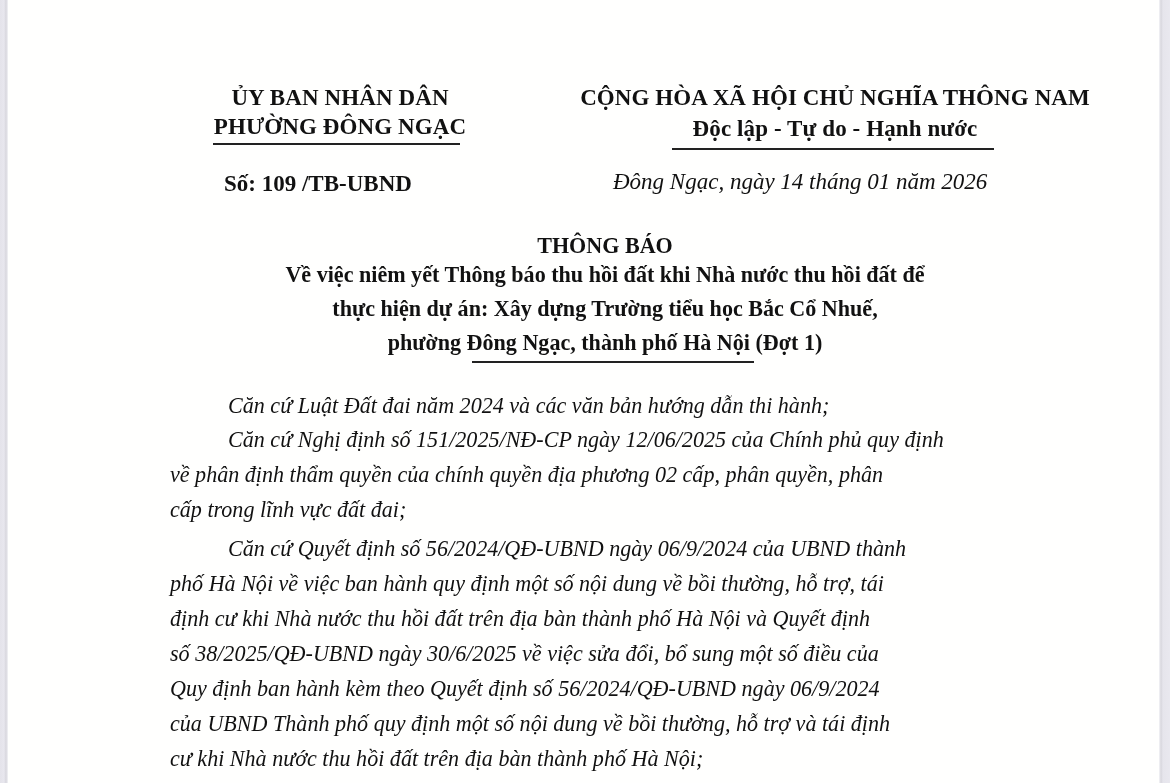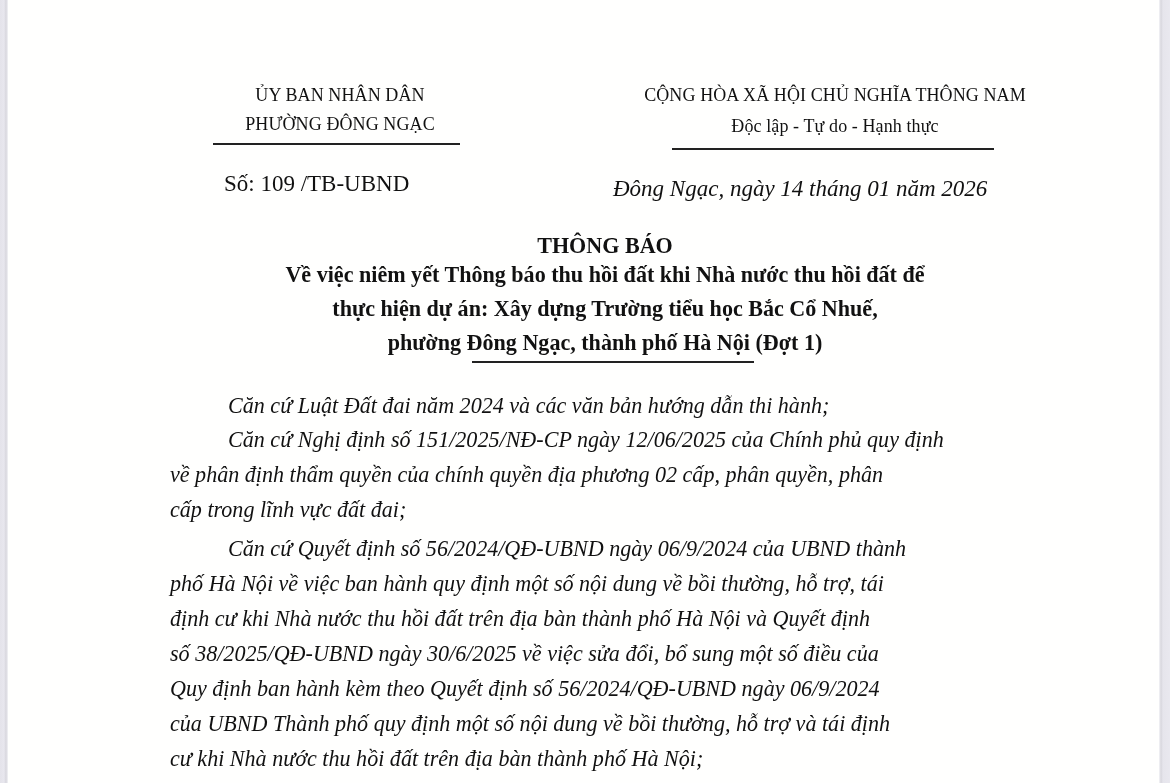--- a/index.html
+++ b/index.html
@@ -22,22 +22,22 @@
     .edge-right {
       position: absolute; right: 0; top: 0; width: 11px; height: 783px;
       background: linear-gradient(to right, #f4f4f7 0px, #d8d7de 2px, #e6e5ec 4px, #e9e8ef 11px);
     }
     .page {
       position: absolute; left: 8px; top: 0; width: 1151px; height: 783px;
       background: #fffffe;
     }
     .abs { position: absolute; white-space: nowrap; }
     .hdr-bold {
-      font-weight: normal;
-      font-size: 18px;
+      font-weight: bold;
+      font-size: 23px;
       letter-spacing: 0.1px;
     }
     .center-block { text-align: center; }
     .rule {
       position: absolute; height: 1.5px; background: #222;
     }
     .docno { font-size: 23px; }
     .docdate { font-size: 23px; font-style: italic; }
     .title-main {
       font-weight: bold; font-size: 24px;
@@ -58,26 +58,26 @@
 <body>
 
 <div class="edge-left"></div>
 <div class="edge-right"></div>
 
 <div class="page"></div>
 
 <div class="abs hdr-bold center-block" style="left:190px; top:85px; width:300px;">ỦY BAN NHÂN DÂN</div>
 <div class="abs hdr-bold center-block" style="left:190px; top:114px; width:300px;">PHƯỜNG ĐÔNG NGẠC</div>
 <div class="rule" style="left:213px; top:143px; width:247px;"></div>
-<div class="abs docno" style="left:224px; top:171px;">Số: 109   /TB-UBND</div>
+<div class="abs docno" style="left:224px; top:171px;font-weight:bold;">Số: 109   /TB-UBND</div>
 
 <div class="abs hdr-bold center-block" style="left:560px; top:85px; width:550px;">CỘNG HÒA XÃ HỘI CHỦ NGHĨA THÔNG NAM</div>
-<div class="abs hdr-bold center-block" style="left:560px; top:116px; width:550px;">Độc lập - Tự do - Hạnh thực</div>
+<div class="abs hdr-bold center-block" style="left:560px; top:116px; width:550px;">Độc lập - Tự do - Hạnh nước</div>
 <div class="rule" style="left:672px; top:148px; width:322px;"></div>
-<div class="abs docdate" style="left:613px; top:176px;">Đông Ngạc, ngày 14 tháng 01 năm 2026</div>
+<div class="abs docdate" style="left:613px; top:169px;">Đông Ngạc, ngày 14 tháng 01 năm 2026</div>
 
 <div class="abs center-block" style="left:140px; top:232px; width:930px;">
   <div class="title-main" style="height:29px;">THÔNG BÁO</div>
   <div class="title-sub" style="height:34px;">Về việc niêm yết Thông báo thu hồi đất khi Nhà nước thu hồi đất để</div>
   <div class="title-sub" style="height:34px;">thực hiện dự án: Xây dựng Trường tiểu học Bắc Cổ Nhuế,</div>
   <div class="title-sub" style="height:34px;">phường Đông Ngạc, thành phố Hà Nội (Đợt 1)</div>
 </div>
 <div class="rule" style="left:472px; top:361px; width:282px;"></div>
 
 <div class="abs body-line" style="left:228px; top:392px;">Căn cứ Luật Đất đai năm 2024 và các văn bản hướng dẫn thi hành;</div>

